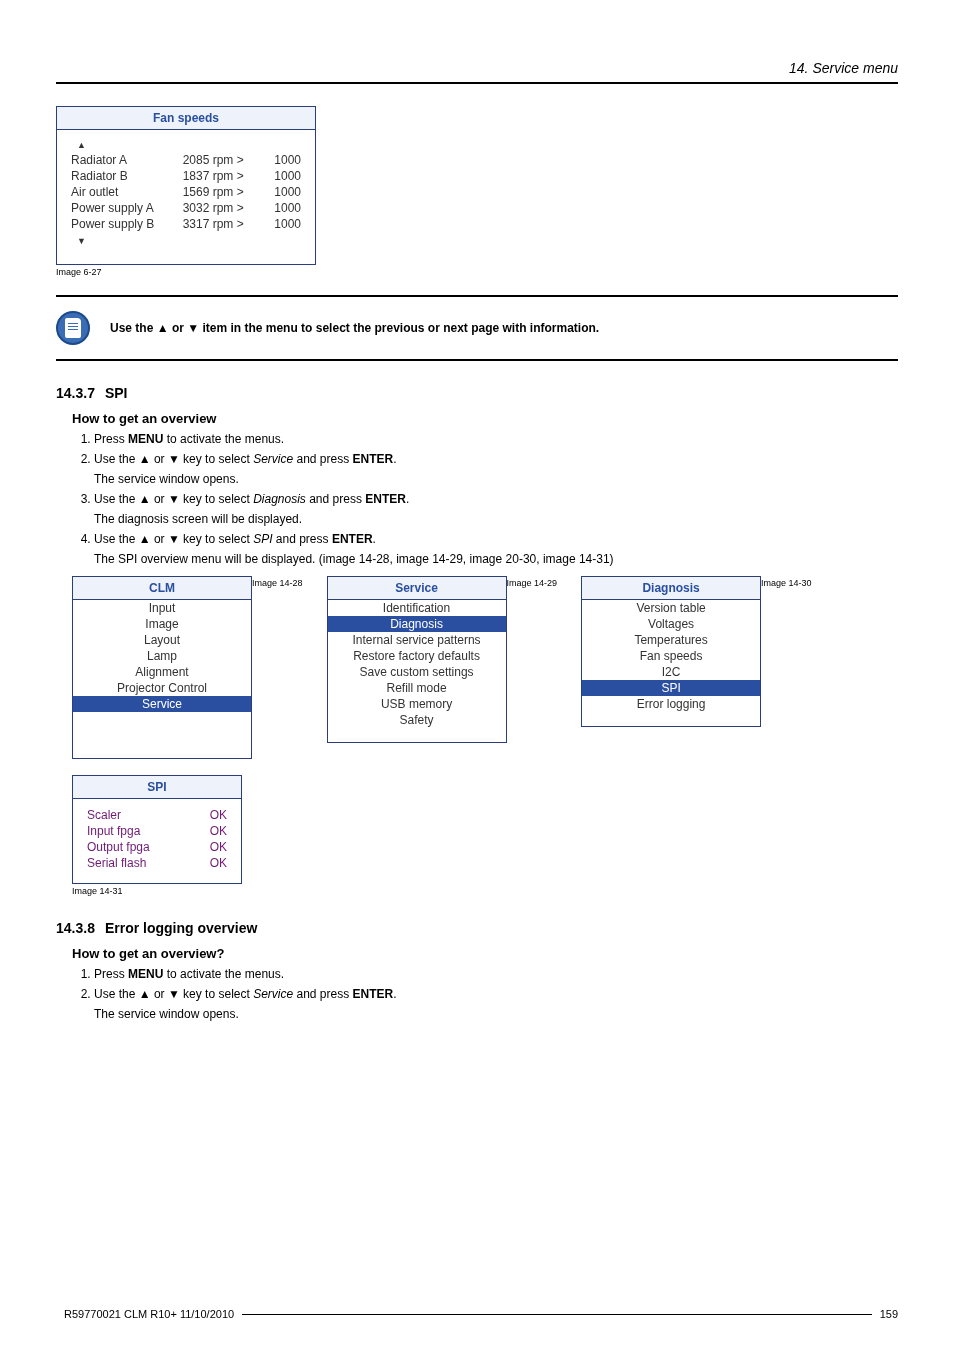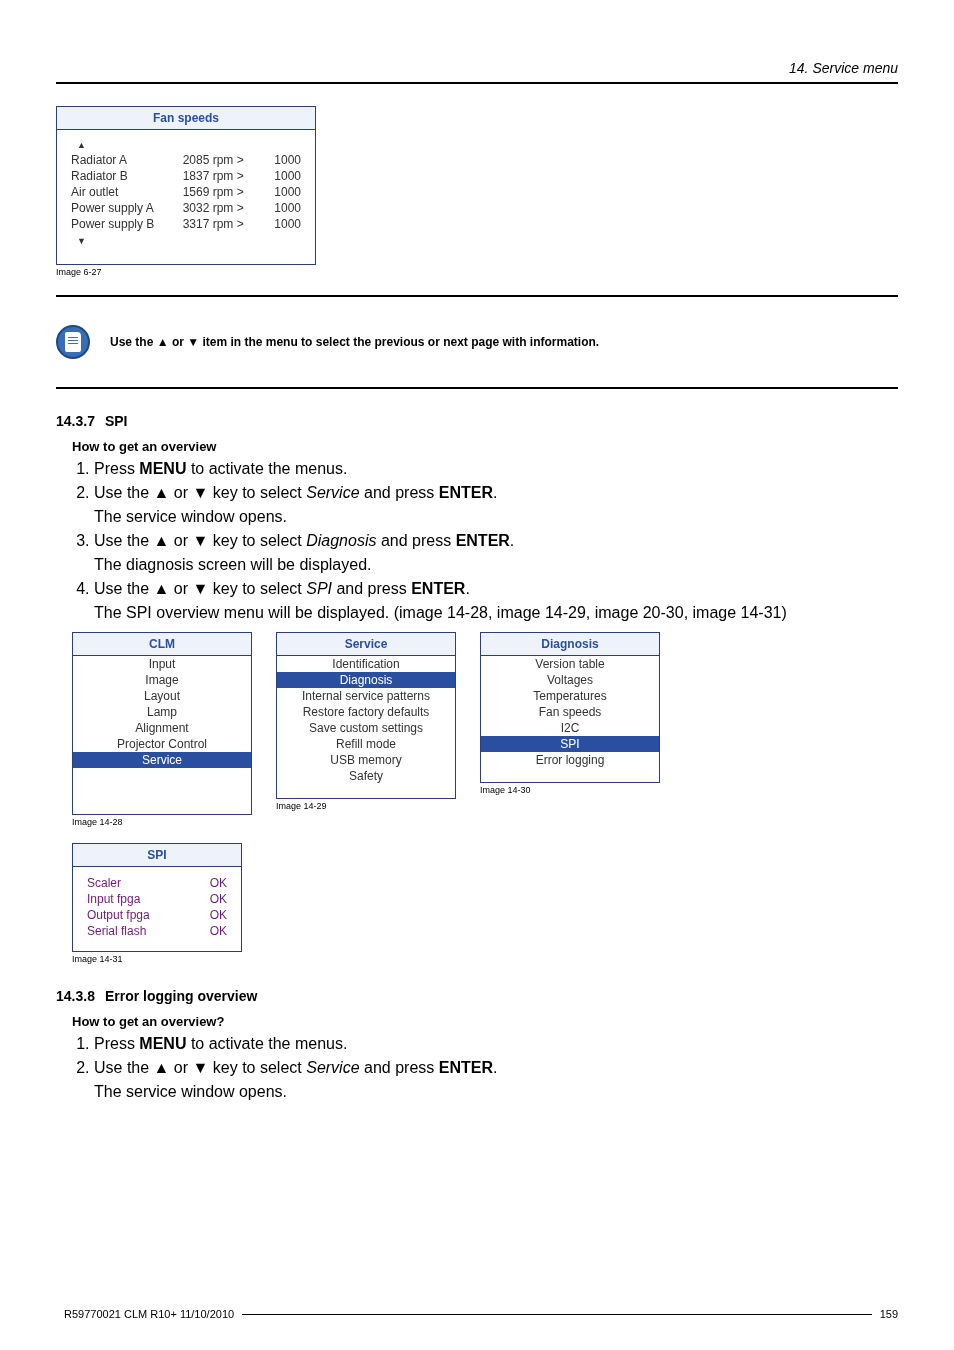--- a/index.html
+++ b/index.html
@@ -10,33 +10,33 @@
   .panel-title { background: #eef3fb; color: #2a4fa0; font-weight: bold; text-align: center; padding: 4px 0; border-bottom: 1px solid #2a3f7a; }
   .panel-body { padding: 0 10px 14px 10px; text-align: center; color: #333; }
   .fan-panel { width: 260px; margin-top: 22px; }
   .fan-body { padding: 6px 12px 16px 12px; }
   .fan-table { width: 100%; border-collapse: collapse; }
   .fan-table td { text-align: left; padding: 1px 2px; font-size: 12px; color: #333; }
   .fan-table td.col-val { text-align: left; white-space: nowrap; }
   .fan-table td.col-lim { text-align: right; }
   .arrow-row td { text-align: left; }
   .caption { font-size: 9px; margin-top: 2px; color: #000; }
-  .note-block { border-top: 2px solid #000; border-bottom: 2px solid #000; margin-top: 18px; padding: 20px 0; display: flex; align-items: center; gap: 20px; }
+  .note-block { border-top: 2px solid #000; border-bottom: 2px solid #000; margin-top: 18px; padding: 6px 0; display: flex; align-items: center; gap: 20px; }
   .note-icon { width: 34px; height: 34px; border: 2px solid #1a4a8a; border-radius: 50%; display: flex; align-items: center; justify-content: center; background: #3a6db3; flex: 0 0 auto; margin: 8px 0; }
   .note-icon-inner { width: 16px; height: 20px; background: #fff; border-radius: 2px 4px 2px 2px; position: relative; }
   .note-icon-inner::after { content: ""; position: absolute; top: 5px; left: 3px; right: 3px; height: 1px; background: #3a6db3; box-shadow: 0 3px 0 #3a6db3, 0 6px 0 #3a6db3; }
   .note-text { font-weight: bold; font-size: 12px; }
   .sec-heading { font-weight: bold; font-size: 14px; margin-top: 24px; display: flex; gap: 10px; align-items: center; }
   .sub-heading { font-weight: bold; font-size: 13px; margin-top: 10px; margin-left: 16px; }
-  ol.steps { list-style: decimal; margin: 6px 0 0 38px; font-size: 16px; }
+  ol.steps { list-style: decimal; margin: 6px 0 0 38px; font-size: 12px; }
   ol.steps li { margin-bottom: 6px; }
   ol.steps li .sub { margin-top: 6px; }
   .italic { font-style: italic; }
   .menu-row { display: flex; gap: 24px; margin-top: 10px; margin-left: 16px; align-items: flex-start; }
-  .menu-col { display: flex; flex-direction: column; }
+  .menu-col { display: flex; flex-direction: row; }
   .menu-panel { width: 180px; }
   .menu-panel .panel-body div { padding: 1px 0; }
   .menu-panel .sel { background: #2a4fa0; color: #fff; margin: 0 -10px; padding: 1px 10px; }
   .spi-panel { width: 170px; margin-top: 16px; margin-left: 16px;}
   .spi-body { padding: 8px 12px 12px 12px; }
   .spi-table { width: 100%; border-collapse: collapse; }
   .spi-table td { padding: 1px 2px; font-size: 12px; color: #701a75; text-align: left; }
   .spi-table td.st { text-align: right; }
   .footer { position: absolute; bottom: 30px; left: 64px; right: 56px; font-size: 11px; display: flex; align-items: center; }
   .footer .line { flex: 1; height: 1px; background: #000; margin: 0 8px; }

